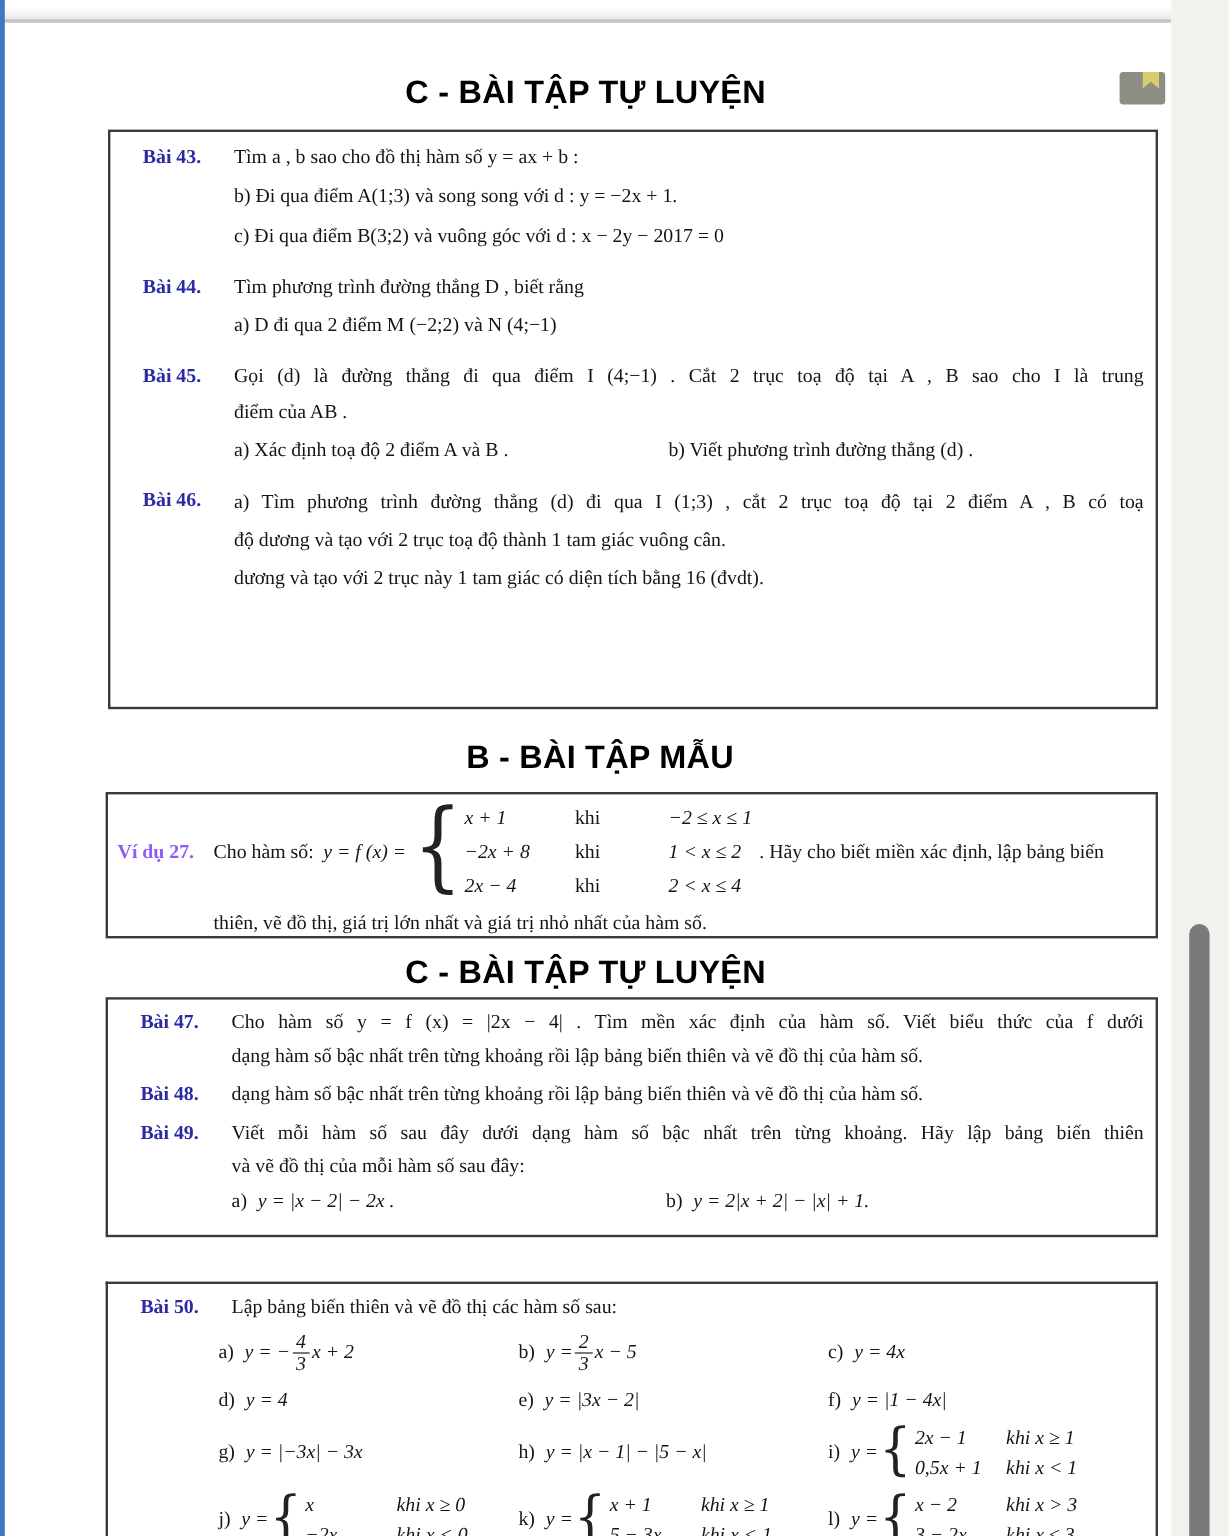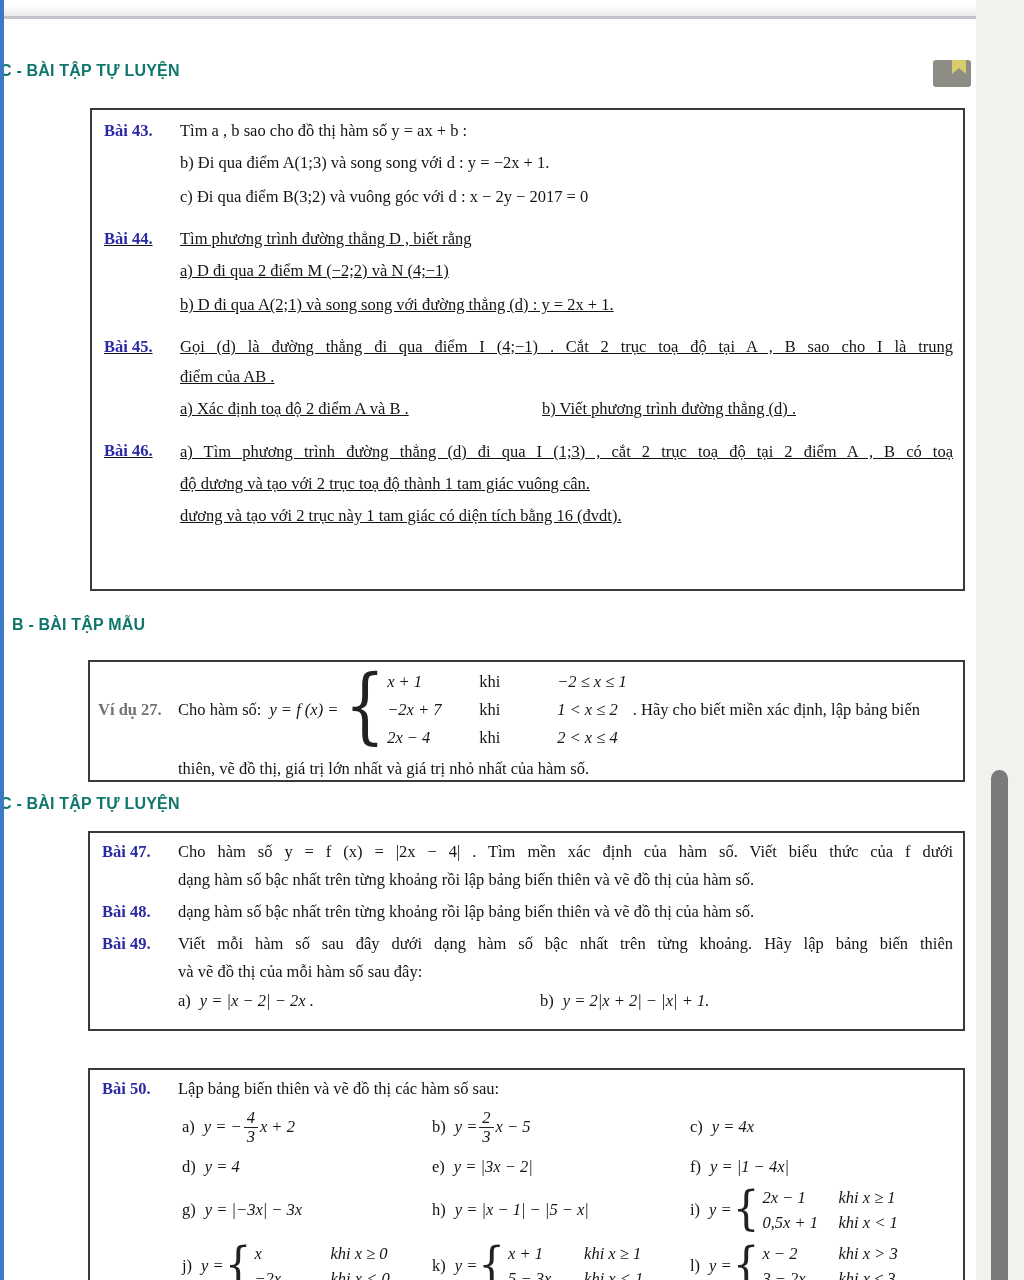--- a/index.html
+++ b/index.html
@@ -15,43 +15,43 @@
   .top-line { position:absolute; top:16px; left:0; width:976px; height:3px; background:#c3c3ca; }
   .left-bar { position:absolute; top:0; left:0; width:4px; height:1280px; background:#3b79c3; z-index:40; }
   .right-gutter { position:absolute; top:0; left:976px; width:48px; height:1280px; background:#f2f1ee; }
   .thumb { position:absolute; left:991px; top:770px; width:17px; height:510px;
     background:#7a7a7a; border-radius:9px 9px 0 0; z-index:10; }
   .bookmark { position:absolute; left:933px; top:60px; width:38px; height:27px;
     background:#8d8d86; border-radius:3px; z-index:5; }
   .bookmark .ribbon { position:absolute; right:5px; top:0; width:14px; height:14px;
     background:#d9cc6d; clip-path:polygon(0 0,100% 0,100% 100%,50% 58%,0 100%); }
   
-  .heading { position:absolute; left:0; width:976px; text-align:left;
+  .heading { position:absolute; left:0; width:976px; text-align:center;
     font-family:"Liberation Sans","DejaVu Sans",sans-serif; font-weight:bold;
-    font-size:16px; color:#0f766e; letter-spacing:0.2px; }
+    font-size:27px; color:#000000; letter-spacing:0.2px; }
   #h1 { top:62px; } #h2 { top:616px;margin-left:12px; } #h3 { top:795px; }
   
   .xbox { position:absolute; border:2px solid #3a3a3a; background:#fff; overflow:hidden; }
   #box1 { left:90px;  top:108px;  width:875px; height:483px; padding:6px 10px 0 0; }
   #box2 { left:88px;  top:660px;  width:877px; height:122px; padding:2px 6px 0 0; }
   #box3 { left:88px;  top:831px;  width:877px; height:200px; padding:5px 10px 0 0; }
   #box4 { left:88px;  top:1068px; width:877px; height:214px; border-bottom:none; padding:5px 6px 0 0; }
   
-  .ex { display:flex; }
+  .ex { display:flex;padding-left:15px; }
   .ex-label { flex:0 0 88px; padding-left:12px; font-weight:bold; color:#2a2aa4; line-height:30px; white-space:nowrap; }
   .ex-body { flex:1; min-width:0; }
   .ln { line-height:30px; }
   .item { line-height:34px; }
   .just { text-align:justify; text-align-last:justify; }
-  .mt10 { margin-top:10px;text-decoration:underline; } .mt4 { margin-top:4px; }
+  .mt10 { margin-top:10px; } .mt4 { margin-top:4px; }
   .pair { display:flex; }
   .pair .p1 { flex:0 0 362px; }
   
   .vd-row { display:flex; align-items:center; height:92px; }
-  .vd-label { flex:0 0 88px; padding-left:8px; font-weight:bold; color:#737373; }
+  .vd-label { flex:0 0 88px; padding-left:8px; font-weight:bold; color:#8b5cf6; }
   .vd-lead { margin-right:8px; }
   .vd-fx { font-style:italic; margin-right:4px; white-space:nowrap; }
   .brace-big { font-size:64px; font-weight:300; line-height:0.9; transform:scaleY(1.28);
     transform-origin:center; color:#222; margin:0 2px 6px 2px; font-family:"DejaVu Serif",serif; }
   .brace-big::before { content:"{"; }
   .cases { display:flex; flex-direction:column; margin-right:6px; }
   .crow { display:flex; line-height:28px; }
   .crow .cf { width:92px; font-style:italic; }
   .crow .ck { width:46px; }
   .crow .cc { font-style:italic; white-space:nowrap;margin-left:32px; }
@@ -105,21 +105,20 @@
         <div class="item">b) Đi qua điểm A(1;3) và song song với d : y = −2x + 1.</div>
         <div class="item">c) Đi qua điểm B(3;2) và vuông góc với d : x − 2y − 2017 = 0</div>
       </div>
     </div>
 
     <div class="ex mt10">
       <div class="ex-label">Bài 44.</div>
       <div class="ex-body">
         <div class="ln">Tìm phương trình đường thẳng D , biết rằng</div>
         <div class="item">a) D đi qua 2 điểm M (−2;2) và N (4;−1)</div>
-        <div class="item">b) D đi qua A(2;1) và song song với đường thẳng (d) : y = 2x + 1.</div>
       </div>
     </div>
 
     <div class="ex mt10">
       <div class="ex-label">Bài 45.</div>
       <div class="ex-body">
         <div class="ln just">Gọi (d) là đường thẳng đi qua điểm I (4;−1) . Cắt 2 trục toạ độ tại A , B sao cho I là trung</div>
         <div class="ln">điểm của AB .</div>
         <div class="pair item">
           <span class="p1">a) Xác định toạ độ 2 điểm A và B .</span>
@@ -144,21 +143,21 @@
       <span class="vd-lead">Cho hàm số:</span>
       <span class="vd-fx">y = f (x) =</span>
       <span class="brace-big"></span>
       <span class="cases">
         <span class="crow">
           <span class="cf">x + 1</span>
           <span class="ck">khi</span>
           <span class="cc">−2 ≤ x ≤ 1</span>
         </span>
         <span class="crow">
-          <span class="cf">−2x + 7</span>
+          <span class="cf">−2x + 8</span>
           <span class="ck">khi</span>
           <span class="cc">1 &lt; x ≤ 2</span>
         </span>
         <span class="crow">
           <span class="cf">2x − 4</span>
           <span class="ck">khi</span>
           <span class="cc">2 &lt; x ≤ 4</span>
         </span>
       </span>
       <span class="vd-post">. Hãy cho biết miền xác định, lập bảng biến</span>

